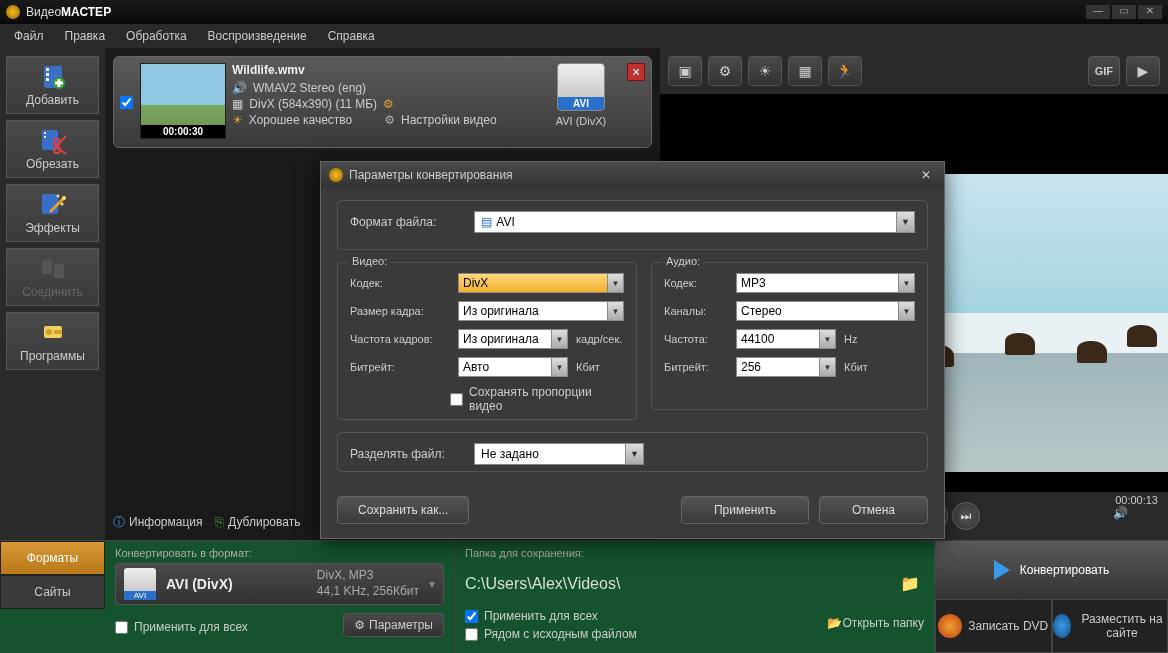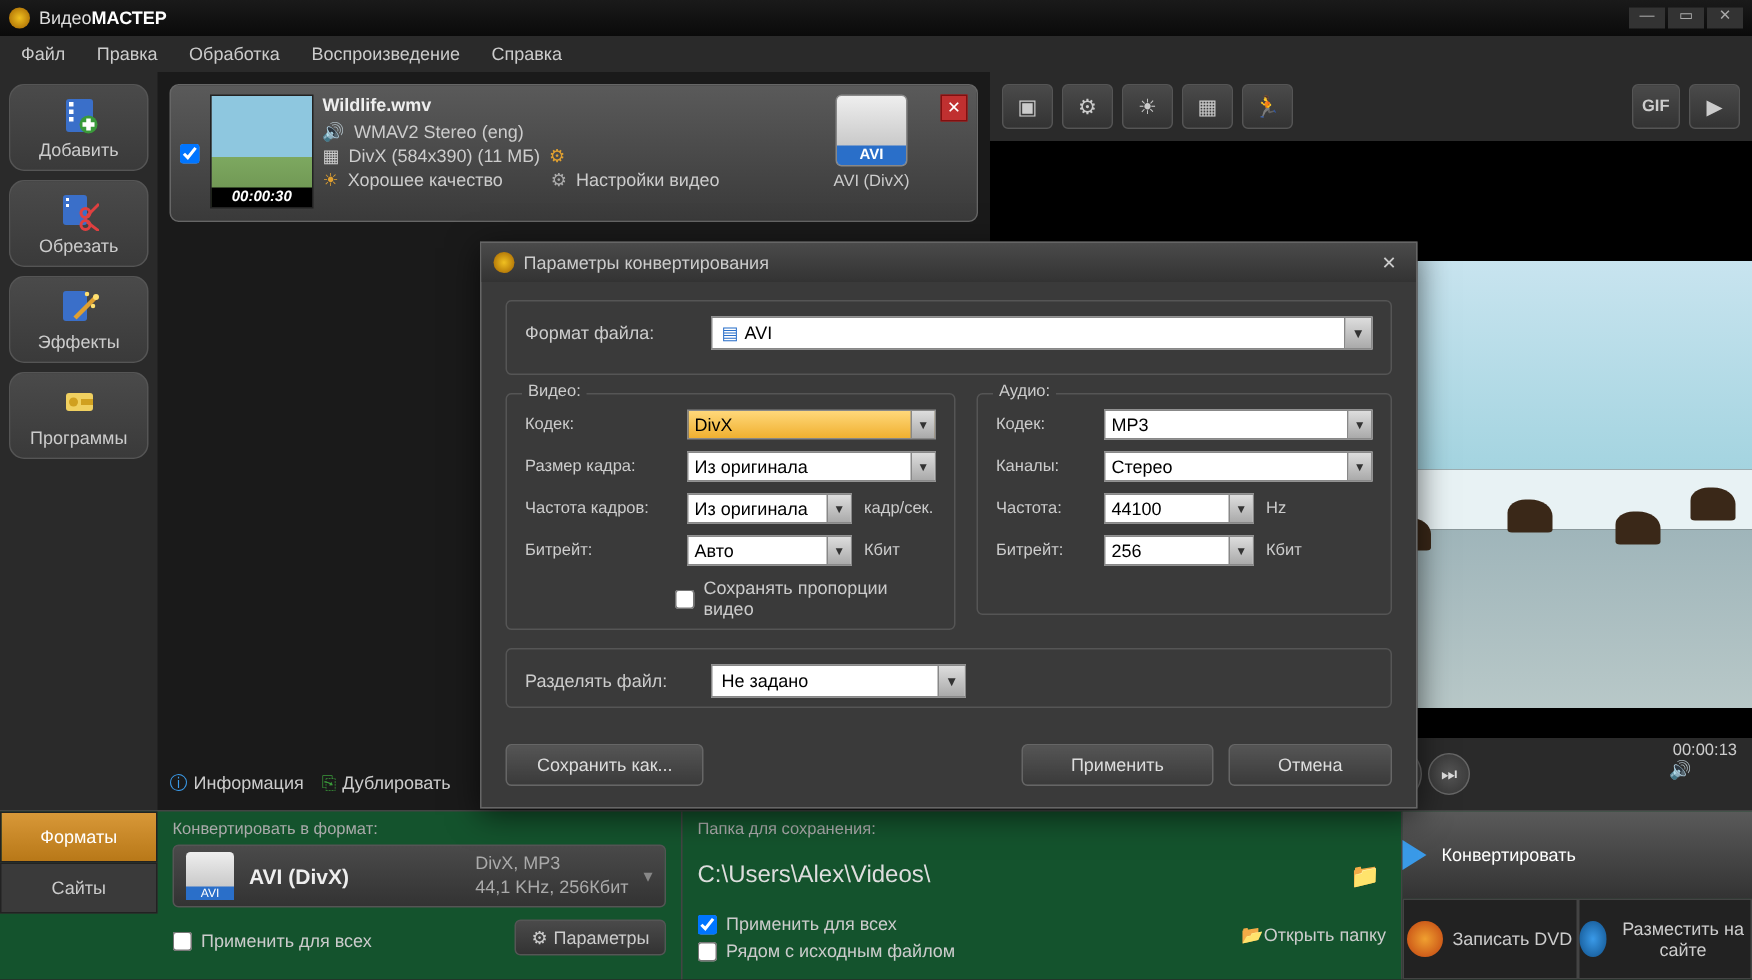--- a/index.html
+++ b/index.html
@@ -7,28 +7,28 @@
 .titlebar { height:24px; background:linear-gradient(#1a1a1a,#0a0a0a); display:flex; align-items:center; padding:0 6px; }
 .titlebar .logo { width:14px; height:14px; background:radial-gradient(circle,#f0c020,#a06000); border-radius:50%; margin-right:6px; }
 .titlebar .title { color:#ddd; }
 .titlebar .title b { color:#fff; }
 .titlebar .winbtns { margin-left:auto; display:flex; gap:2px; }
 .titlebar .winbtns span { width:24px; height:14px; background:#333; color:#aaa; text-align:center; line-height:12px; font-size:10px; cursor:pointer; }
 .menubar { height:24px; background:#2a2a2a; display:flex; align-items:center; padding:0 6px; gap:5px; }
 .menubar span { color:#ccc; padding:2px 8px; cursor:pointer; }
 .main { display:flex; height:492px; }
 .sidebar { width:105px; background:#2a2a2a; padding:8px 6px; display:flex; flex-direction:column; gap:6px; }
-.sbtn { background:linear-gradient(#4a4a4a,#3a3a3a); border:1px solid #555; border-radius:10px; height:58px; display:flex; flex-direction:column; align-items:center; justify-content:center; gap:2px; cursor:pointer; color:#ccc; }
+.sbtn { background:linear-gradient(#4a4a4a,#3a3a3a); border:1px solid #555; border-radius:0; height:58px; display:flex; flex-direction:column; align-items:center; justify-content:center; gap:2px; cursor:pointer; color:#ccc; }
 .sbtn.dis { color:#666; }
 .sbtn .ico { width:28px; height:28px; display:flex; align-items:center; justify-content:center; }
 .content { flex:1; display:flex; }
 .listcol { width:555px; background:#1a1a1a; padding:8px; position:relative; }
 .filecard { background:linear-gradient(#5a5a5a,#3a3a3a); border:1px solid #666; border-radius:6px; height:92px; display:flex; padding:6px; gap:6px; }
 .filecard .chk { width:14px; display:flex; align-items:center; }
-.filecard .thumb { width:69px; height:76px; background:linear-gradient(#8ec7df 0%,#8ec7df 55%,#7da860 55%,#6a8f4e 100%); border:1px solid #222; position:relative;font-style:italic; }
+.filecard .thumb { width:86px; height:76px; background:linear-gradient(#8ec7df 0%,#8ec7df 55%,#7da860 55%,#6a8f4e 100%); border:1px solid #222; position:relative; }
 .filecard .thumb .dur { position:absolute; bottom:0; left:0; right:0; background:#000; color:#fff; font-size:10px; text-align:center; padding:1px 0; font-weight:bold; }
 .filecard .meta { flex:1; color:#ccc; }
 .filecard .meta .fname { font-weight:bold; color:#eee; margin-bottom:4px; }
 .filecard .meta .row { display:flex; align-items:center; gap:6px; margin-bottom:2px; font-size:11px; }
 .filecard .fmt { width:80px; text-align:center; }
 .filecard .fmt .fmticon { width:48px; height:48px; margin:0 auto; background:linear-gradient(#eee,#bbb); border:1px solid #888; border-radius:4px; position:relative; }
 .filecard .fmt .fmticon .band { position:absolute; bottom:0; left:0; right:0; background:#2a6fc9; color:#fff; font-weight:bold; font-size:10px; text-align:center; padding:1px 0; border-radius:0 0 3px 3px; }
 .filecard .closex { width:18px; height:18px; background:#c03030; color:#fff; text-align:center; line-height:16px; font-size:11px; border:1px solid #801010; cursor:pointer; }
 .preview { flex:1; background:#0a0a0a; position:relative; display:flex; flex-direction:column; }
 .ptool { height:46px; background:#2a2a2a; display:flex; align-items:center; padding:0 8px; gap:6px; }
@@ -59,21 +59,21 @@
 .fmtbtn .txt .t1 { font-size:14px; color:#eee; font-weight:bold; }
 .fmtrow { display:flex; align-items:center; gap:12px; margin-top:8px; }
 .fmtrow .pbtn { background:linear-gradient(#4a4a4a,#333); border:1px solid #555; border-radius:4px; padding:4px 10px; cursor:pointer; display:flex; align-items:center; gap:4px; }
 .savepanel { width:480px; padding:6px 10px; border-right:1px solid #444; }
 .savepanel .hdr { font-size:11px; color:#aaa; margin-bottom:4px; }
 .pathrow { display:flex; align-items:center; gap:8px; height:42px; }
 .pathrow .path { flex:1; font-size:16px; color:#ddd; }
 .pathrow .folder { width:24px; height:20px; cursor:pointer; color:#e8a030; font-size:16px; }
 .chkrow { display:flex; align-items:center; gap:6px; margin-top:4px; font-size:11px; }
 .convpanel { flex:1; display:flex; flex-direction:column; }
-.convbtn { height:58px; background:linear-gradient(#5a5a5a,#333); display:flex; align-items:center; gap:10px; cursor:pointer; font-size:16px; color:#fff; }
+.convbtn { height:58px; background:linear-gradient(#5a5a5a,#333); display:flex; align-items:center; justify-content:center; gap:10px; cursor:pointer; font-size:16px; color:#fff; }
 .convbtn .arrow { width:0; height:0; border-top:10px solid transparent; border-bottom:10px solid transparent; border-left:16px solid #3a9ae8; }
 .subbtns { flex:1; display:flex; }
 .subbtns .sb { flex:1; background:#222; border:1px solid #444; display:flex; align-items:center; justify-content:center; gap:6px; cursor:pointer; font-size:11px; text-align:center; color:#ccc; }
 .subbtns .sb .ic { width:24px; height:24px; border-radius:50%; }
 
 .dialog { position:absolute; top:161px; left:320px; width:625px; background:#3a3a3a; border:1px solid #666; box-shadow:0 4px 20px rgba(0,0,0,.6); }
 .dialog .dtitle { height:26px; background:linear-gradient(#4a4a4a,#333); display:flex; align-items:center; padding:0 8px; gap:6px; }
 .dialog .dtitle .dlogo { width:14px; height:14px; background:radial-gradient(#f0c020,#a06000); border-radius:50%; }
 .dialog .dtitle .dx { margin-left:auto; width:20px; text-align:center; cursor:pointer; color:#ccc; }
 .dialog .dbody { padding:12px 16px; }
@@ -153,20 +153,29 @@
           <svg width="26" height="26">
             <rect x="2" y="2" width="16" height="20" rx="2" fill="#3a6fc9"></rect>
             <line x1="10" y1="20" x2="24" y2="6" stroke="#e0a030" stroke-width="3"></line>
             <circle cx="24" cy="6" r="2" fill="#ffe070"></circle>
             <circle cx="18" cy="4" r="1.5" fill="#ffe070"></circle>
             <circle cx="22" cy="12" r="1.5" fill="#ffe070"></circle>
           </svg>
         </span>
       <span>Эффекты</span>
     </div>
+    <div class="sbtn dis">
+      <span class="ico">
+          <svg width="26" height="26">
+            <rect x="2" y="4" width="10" height="14" rx="1" fill="#555"></rect>
+            <rect x="14" y="8" width="10" height="14" rx="1" fill="#555"></rect>
+          </svg>
+        </span>
+      <span>Соединить</span>
+    </div>
     <div class="sbtn">
       <span class="ico">
           <svg width="26" height="26">
             <rect x="4" y="6" width="18" height="12" rx="2" fill="#f0d060"></rect>
             <circle cx="9" cy="12" r="3" fill="#d0a020"></circle>
             <rect x="14" y="10" width="8" height="4" fill="#d0a020"></rect>
           </svg>
         </span>
       <span>Программы</span>
     </div>

